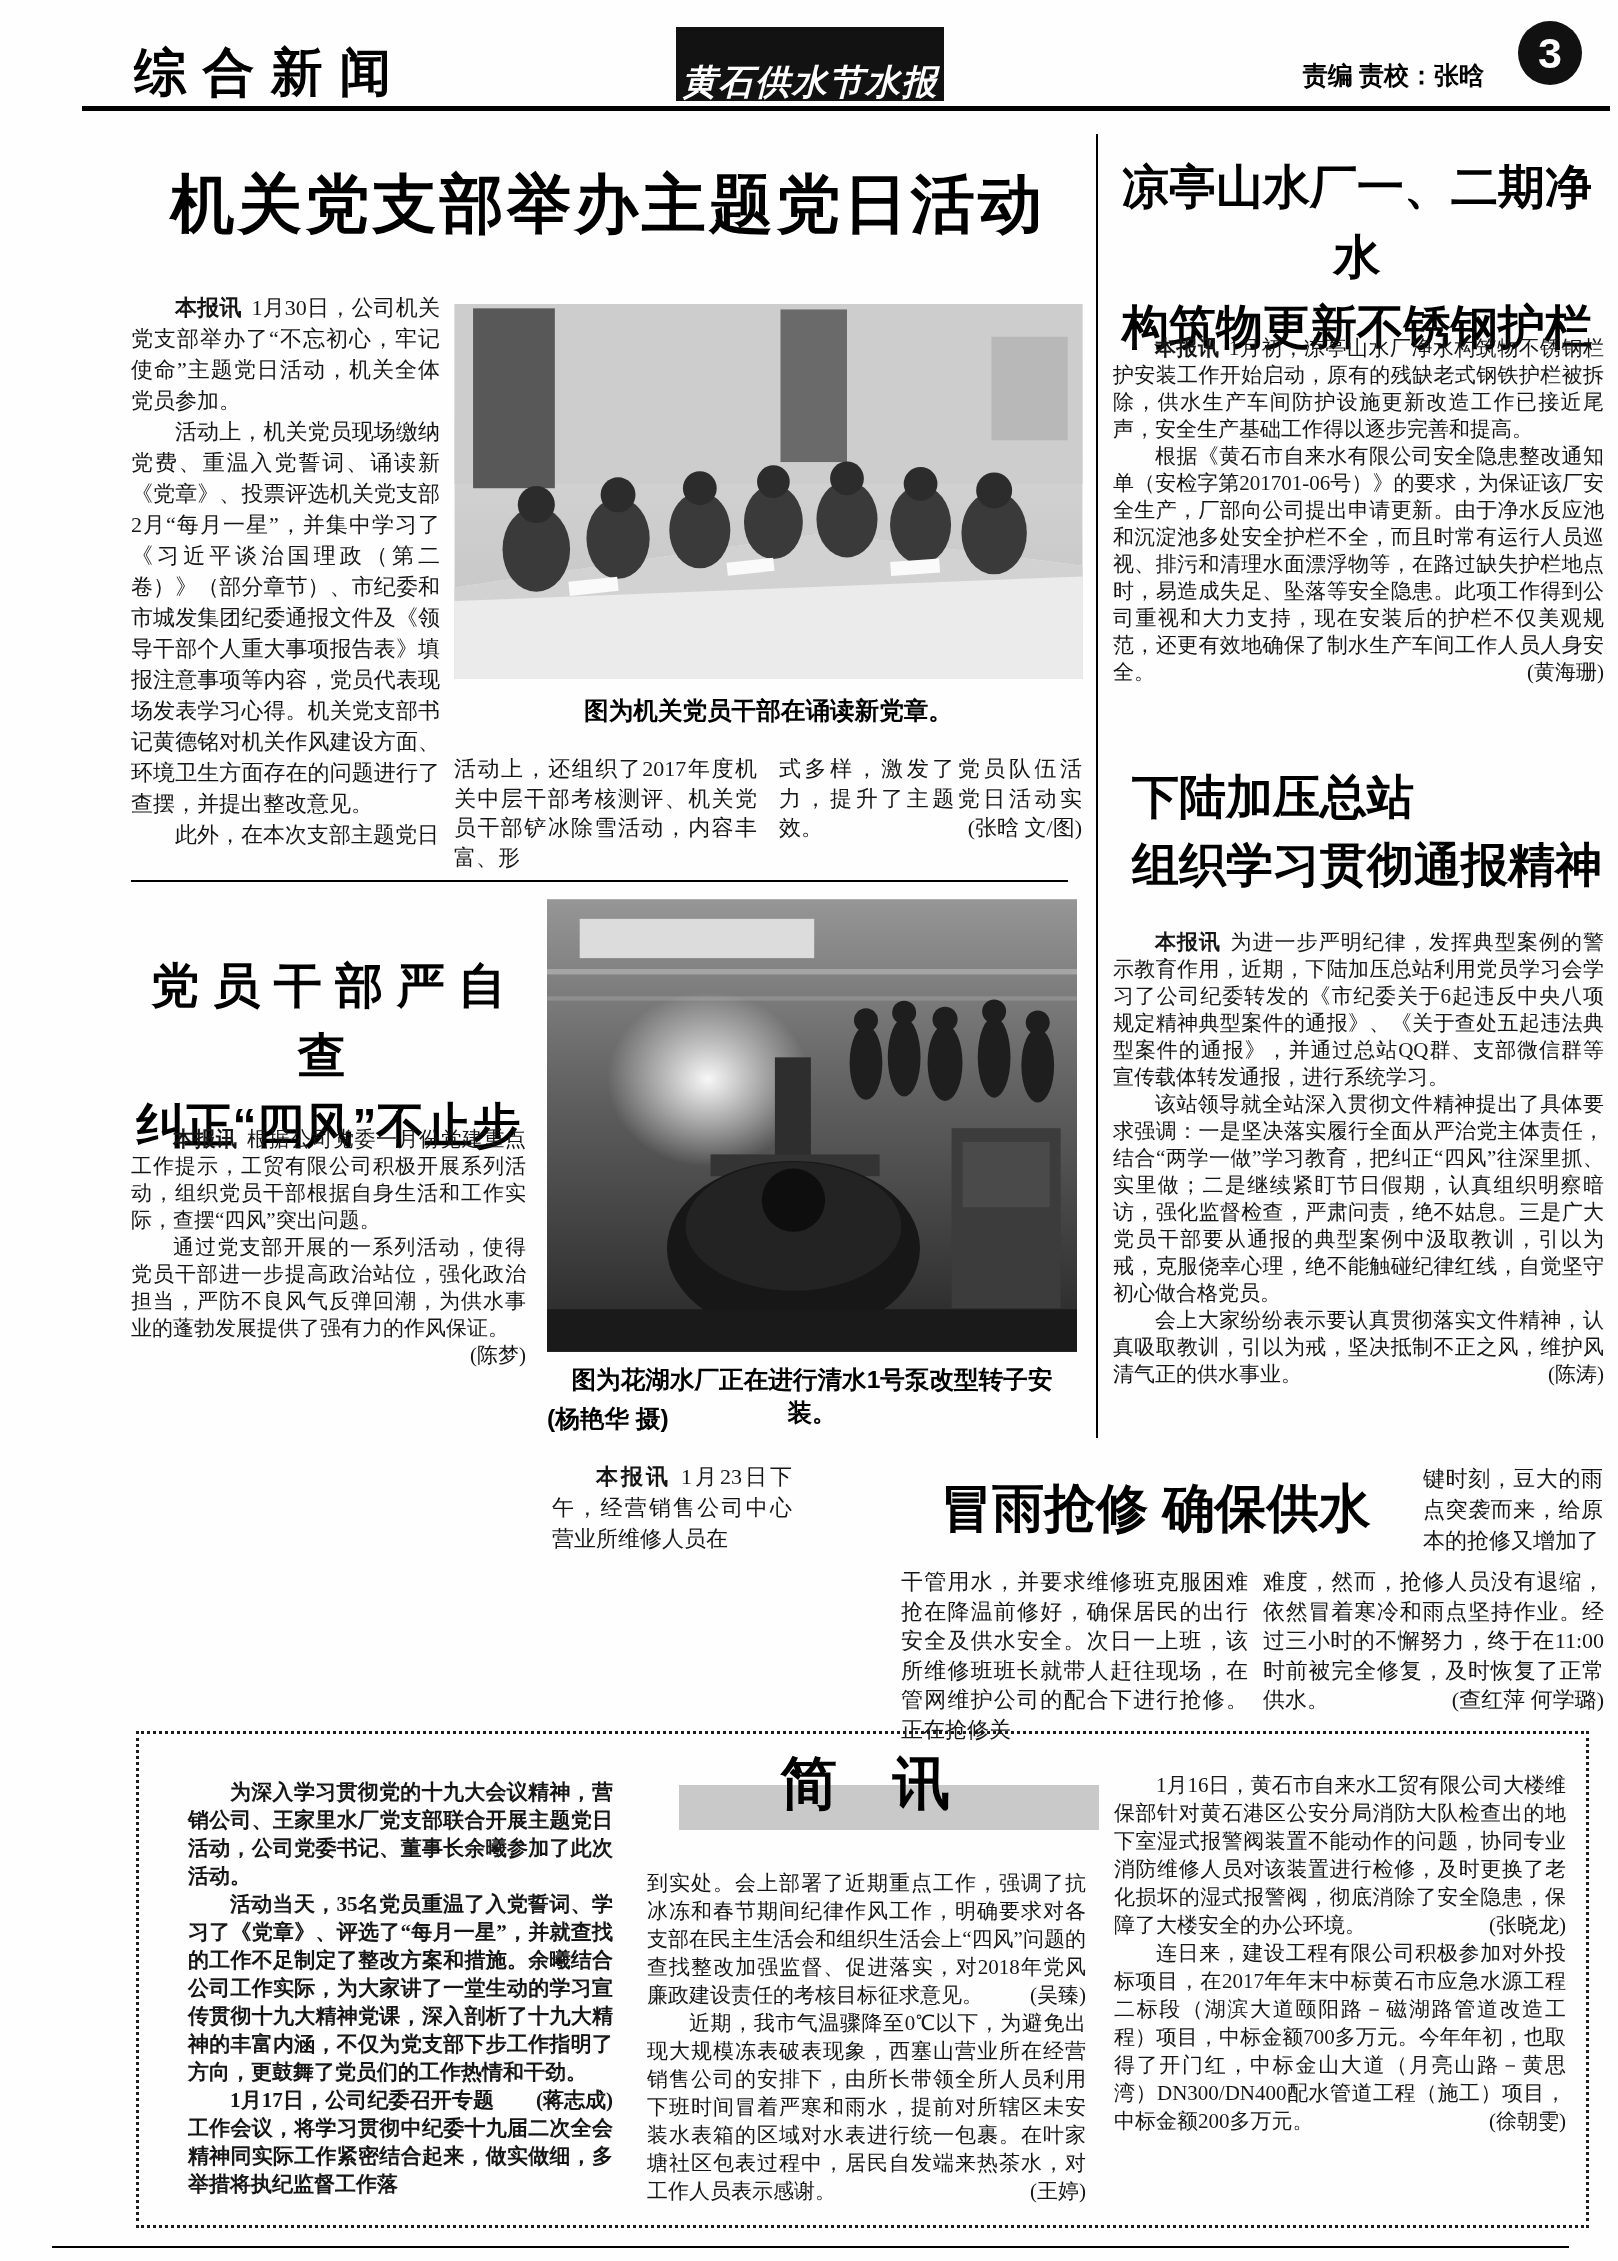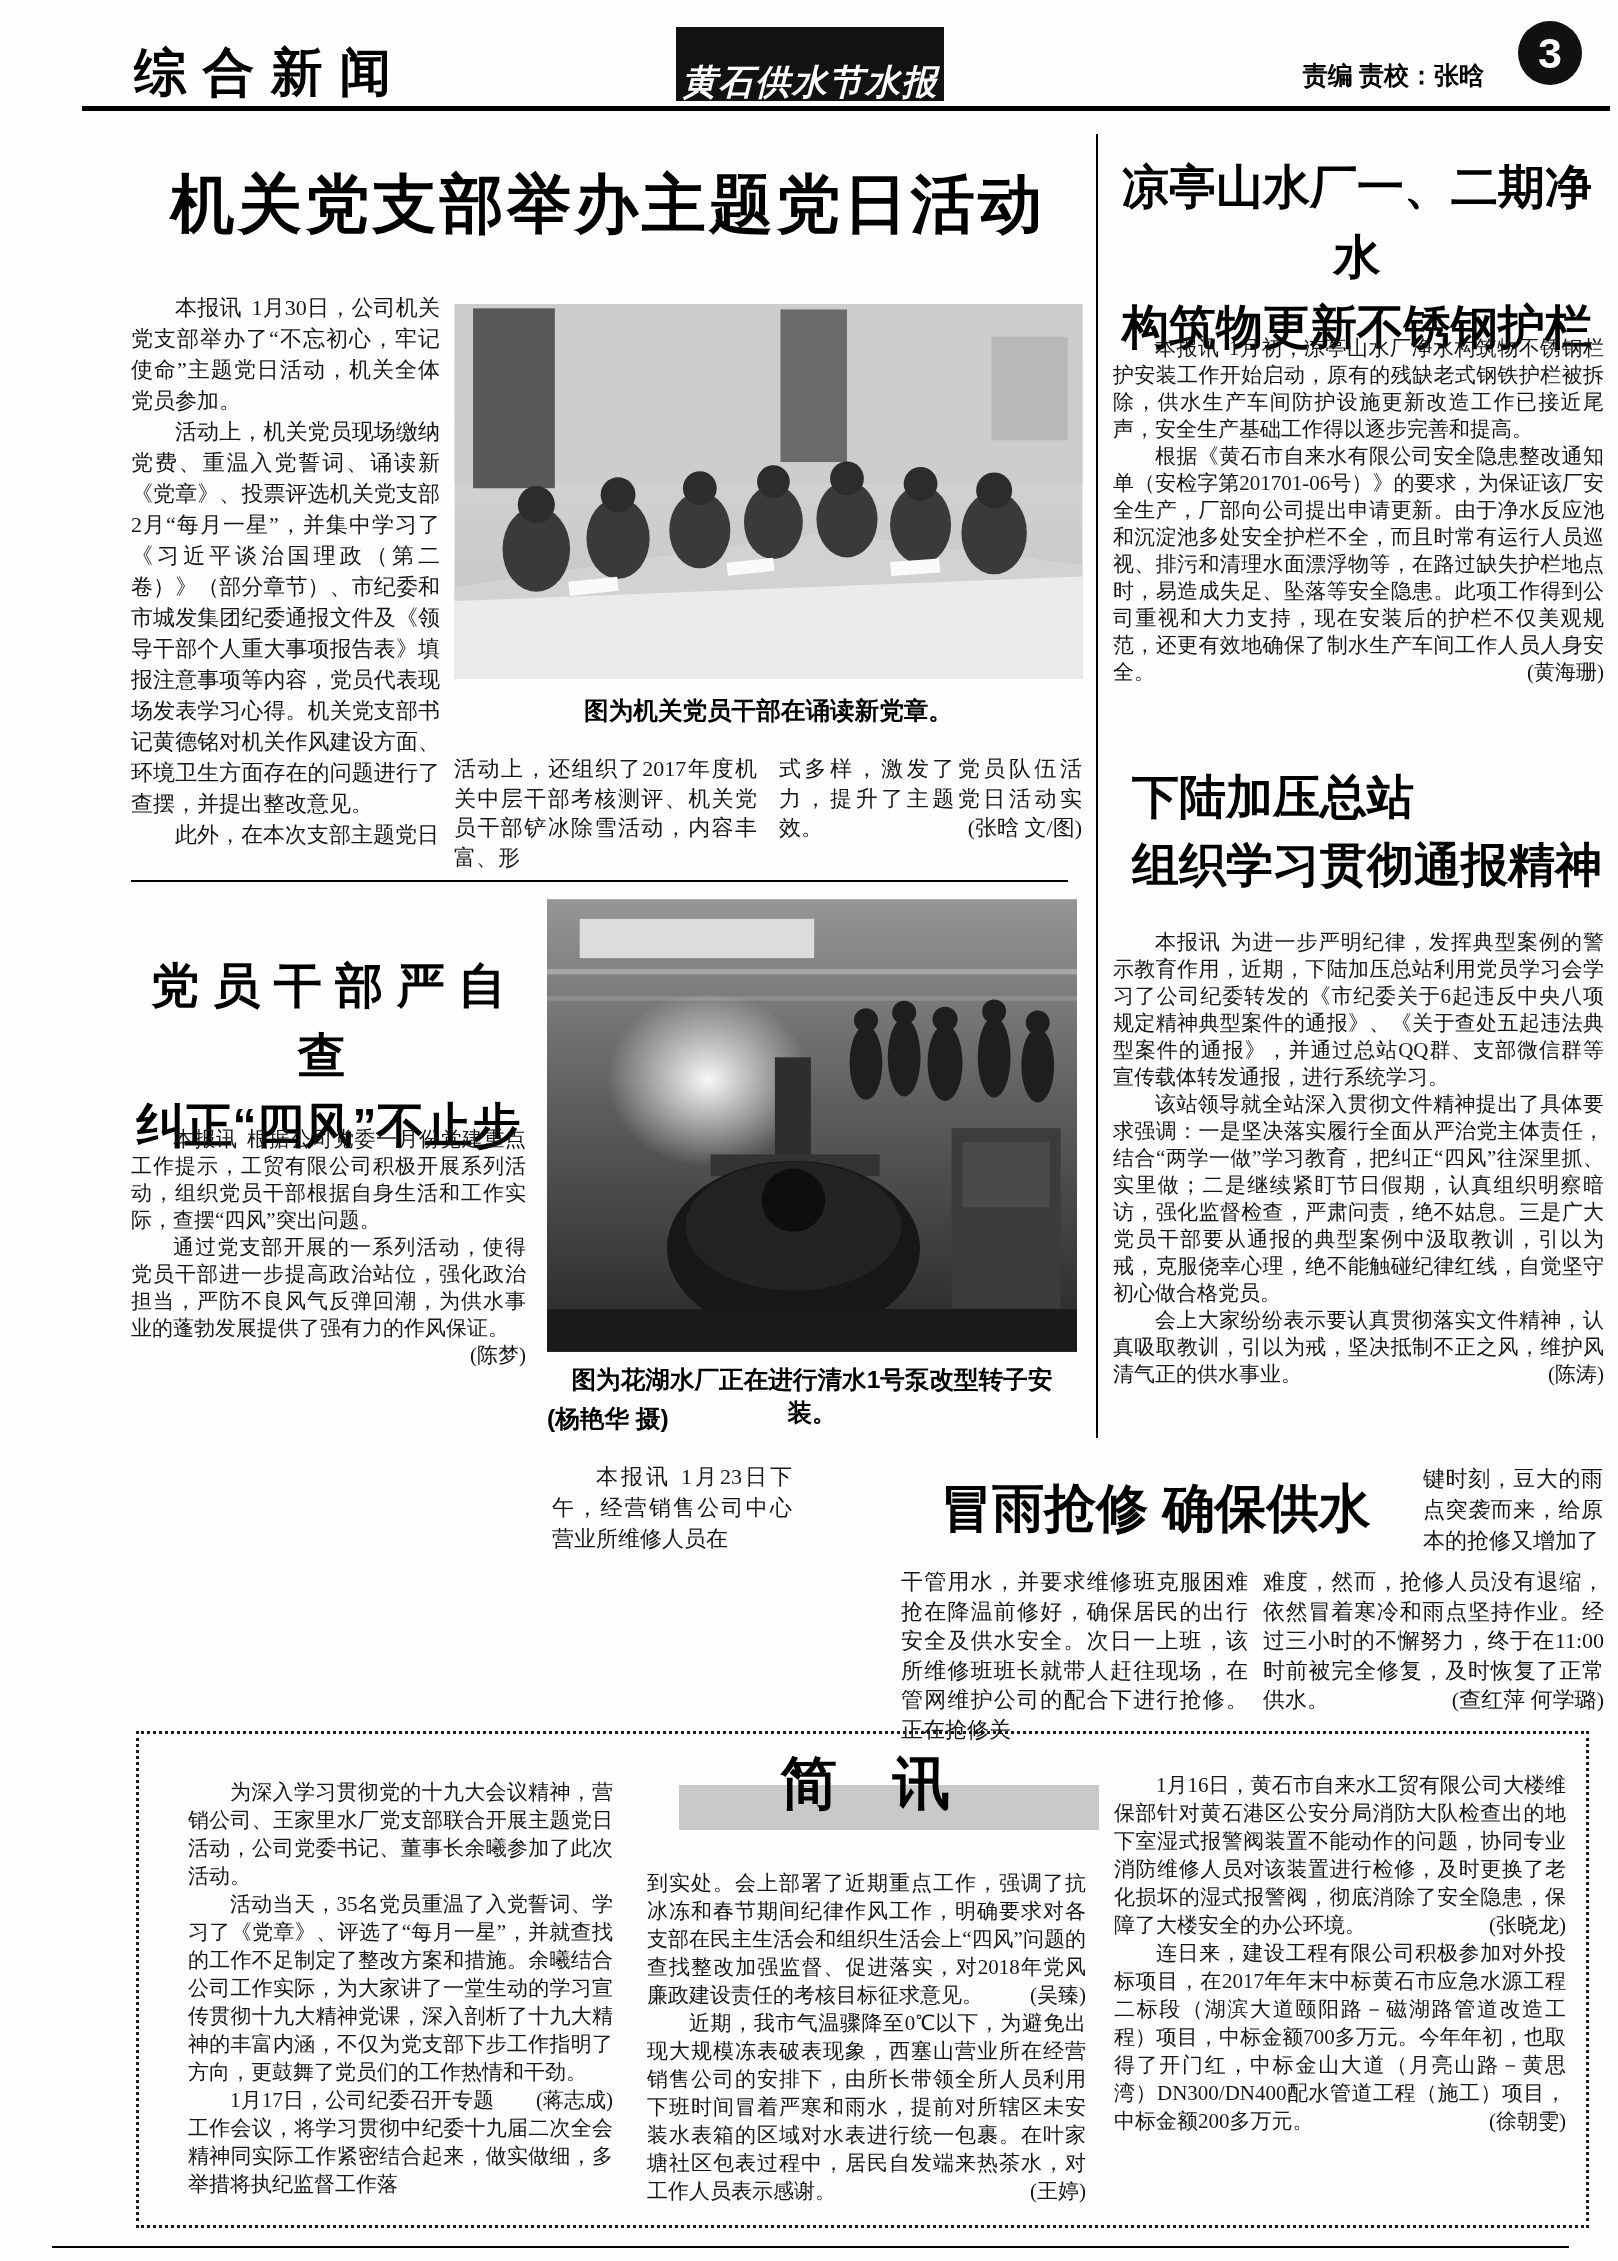--- a/index.html
+++ b/index.html
@@ -4,21 +4,21 @@
 <style>
   html,body{margin:0;padding:0;background:#e8e8e8;}
   .page{position:relative;width:1619px;height:2261px;background:#fefefe;overflow:hidden;
         font-family:"Liberation Serif",serif;color:#1a1a1a;}
   .abs{position:absolute;}
   .hd{font-family:"Liberation Sans",sans-serif;font-weight:900;color:#000;}
   .serifbold{font-family:"Liberation Serif",serif;font-weight:bold;color:#000;}
   .body-text{font-size:22px;line-height:29.5px;text-align:justify;color:#161616;}
   .body-text p{margin:0;}
   .indent{text-indent:2em;}
-  .lede{font-family:"Liberation Sans",sans-serif;font-weight:normal;margin-right:.45em;}
+  .lede{font-family:"Liberation Sans",sans-serif;font-weight:bold;margin-right:.45em;}
   .byline{float:right;}
   .caption{font-family:"Liberation Sans",sans-serif;font-weight:bold;color:#000;}
   .rule{background:#000;}
   .center{text-align:center;}
   .masthead-box{background:#121212;display:flex;align-items:center;justify-content:center;}
   .masthead-text{color:#fff;font-family:"DejaVu Serif",serif;font-style:italic;font-weight:bold;margin-top:36px;}
   .page-circle{background:#111;border-radius:50%;display:flex;align-items:center;justify-content:center;}
   .briefs-box{border:3.8px dotted #1c1c1c;}
   .shade{background:#c9c9c9;}
 </style>
@@ -193,21 +193,21 @@
   </div>
   <div class="abs body-text" style="left:1263px;top:1567px;width:341px;font-size:22px;line-height:29.5px;">
     <p><span>难度，然而，抢修人员没有退缩，依然冒着寒冷和雨点坚持作业。经过三小时的不懈努力，终于在11:00时前被完全修复，及时恢复了正常供水。</span><span class="byline">(查红萍 何学璐)</span></p>
   </div>
 
   <div class="abs briefs-box" style="left:136px;top:1731px;width:1447px;height:491px;"></div>
 
   <div class="abs shade" style="left:679px;top:1785px;width:420px;height:45px;"></div>
   <div class="abs hd center" style="left:696px;top:1746px;width:338px;font-size:57px;letter-spacing:0.35em;text-indent:0.35em;">简 讯</div>
 
-  <div class="abs body-text" style="left:188px;top:1778px;width:425px;font-size:21px;line-height:28px;">
+  <div class="abs body-text" style="left:188px;top:1778px;width:425px;font-size:21px;line-height:28px;font-weight:bold;">
     <p class="indent"><span>为深入学习贯彻党的十九大会议精神，营销公司、王家里水厂党支部联合开展主题党日活动，公司党委书记、董事长余曦参加了此次活动。</span></p>
     <p class="indent"><span>活动当天，35名党员重温了入党誓词、学习了《党章》、评选了“每月一星”，并就查找的工作不足制定了整改方案和措施。余曦结合公司工作实际，为大家讲了一堂生动的学习宣传贯彻十九大精神党课，深入剖析了十九大精神的丰富内涵，不仅为党支部下步工作指明了方向，更鼓舞了党员们的工作热情和干劲。</span><span class="byline">(蒋志成)</span></p>
     <p class="indent"><span>1月17日，公司纪委召开专题工作会议，将学习贯彻中纪委十九届二次全会精神同实际工作紧密结合起来，做实做细，多举措将执纪监督工作落</span></p>
   </div>
 
   <div class="abs body-text" style="left:647px;top:1869px;width:439px;font-size:21px;line-height:28px;">
     <p><span>到实处。会上部署了近期重点工作，强调了抗冰冻和春节期间纪律作风工作，明确要求对各支部在民主生活会和组织生活会上“四风”问题的查找整改加强监督、促进落实，对2018年党风廉政建设责任的考核目标征求意见。</span><span class="byline">(吴臻)</span></p>
     <p class="indent"><span>近期，我市气温骤降至0℃以下，为避免出现大规模冻表破表现象，西塞山营业所在经营销售公司的安排下，由所长带领全所人员利用下班时间冒着严寒和雨水，提前对所辖区未安装水表箱的区域对水表进行统一包裹。在叶家塘社区包表过程中，居民自发端来热茶水，对工作人员表示感谢。</span><span class="byline">(王婷)</span></p>
   </div>
 

